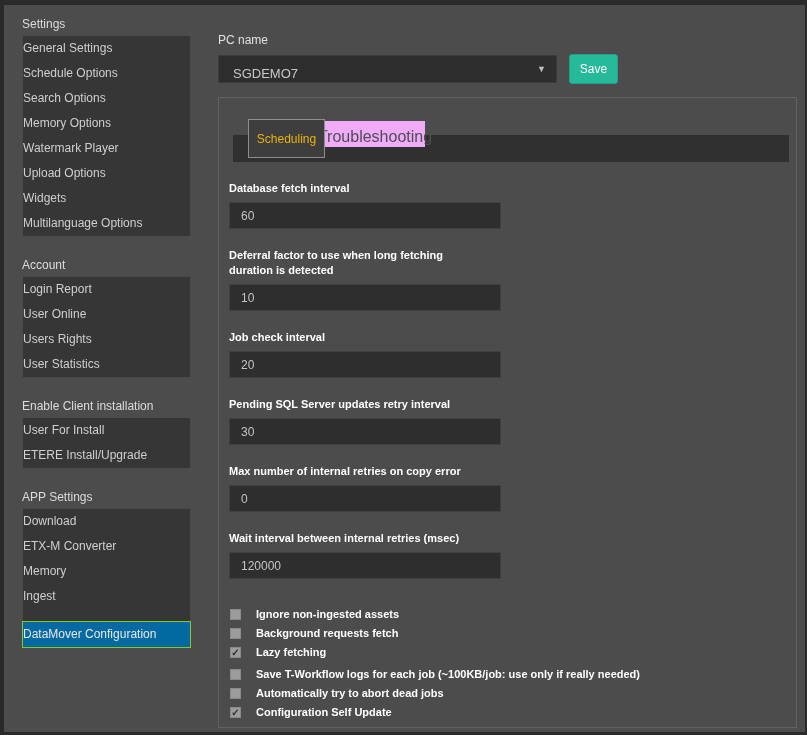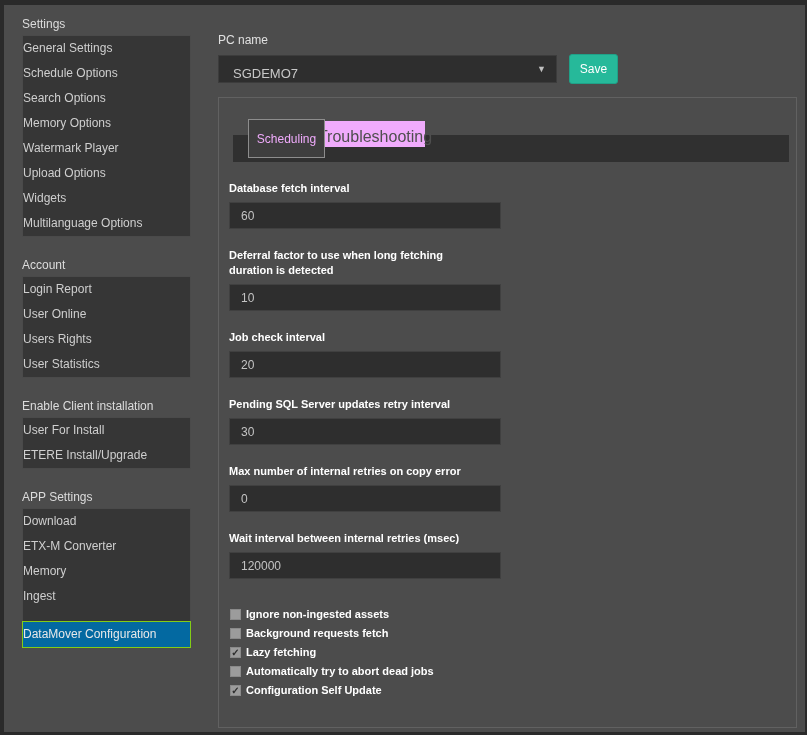--- a/index.html
+++ b/index.html
@@ -84,21 +84,21 @@
     background: #303030;
   }
   .tab-strip-notch {
     position: absolute; top: 37px; left: 14px; width: 18px; height: 27px;
     background: #2a2a2a;
   }
   .tab-active {
     position: absolute; top: 21px; left: 29px; width: 77px; height: 39px;
     background: #3e3e3e;
     border: 1px solid #8d8d8d;
-    color: #f0abfc; font-size: 12px;
+    color: #eab308; font-size: 12px;
     display: flex; align-items: center; justify-content: center;
     z-index: 3; cursor: pointer;
   }
   .tab-inactive {
     position: absolute; top: 23px; left: 106px; width: 100px; height: 26px;
     background: #f0abfc;
     color: #4e4e4e; font-size: 16px;
     display: flex; align-items: flex-end; justify-content: center;
     padding-bottom: 1px;
     z-index: 2; cursor: pointer;
@@ -129,21 +129,21 @@
   .checkbox {
     width: 11px; height: 11px; flex: 0 0 11px;
     background: #9c9c9c;
     border: 1px solid #8a8a8a;
     color: #2d2d2d;
     font-size: 10px; line-height: 9px; text-align: center;
     font-weight: bold;
     cursor: pointer;
   }
   .check-label {
-    margin-left: 5px;
+    margin-left: 15px;
     color: #ffffff; font-size: 11px; font-weight: bold;
     line-height: 13px;
     cursor: default;
   }
 </style>
 </head>
 <body>
 
 <div class="window">
 
@@ -238,20 +238,24 @@
           <div class="check-label">Ignore non-ingested assets</div>
         </div>
         <div class="checkrow">
           <div class="checkbox"></div>
           <div class="check-label">Background requests fetch</div>
         </div>
         <div class="checkrow">
           <div class="checkbox">✓</div>
           <div class="check-label">Lazy fetching</div>
         </div>
+        <div class="checkrow extra-gap">
+          <div class="checkbox"></div>
+          <div class="check-label">Save T-Workflow logs for each job (~100KB/job: use only if really needed)</div>
+        </div>
         <div class="checkrow">
           <div class="checkbox"></div>
           <div class="check-label">Automatically try to abort dead jobs</div>
         </div>
         <div class="checkrow">
           <div class="checkbox">✓</div>
           <div class="check-label">Configuration Self Update</div>
         </div>
       </div>
 

